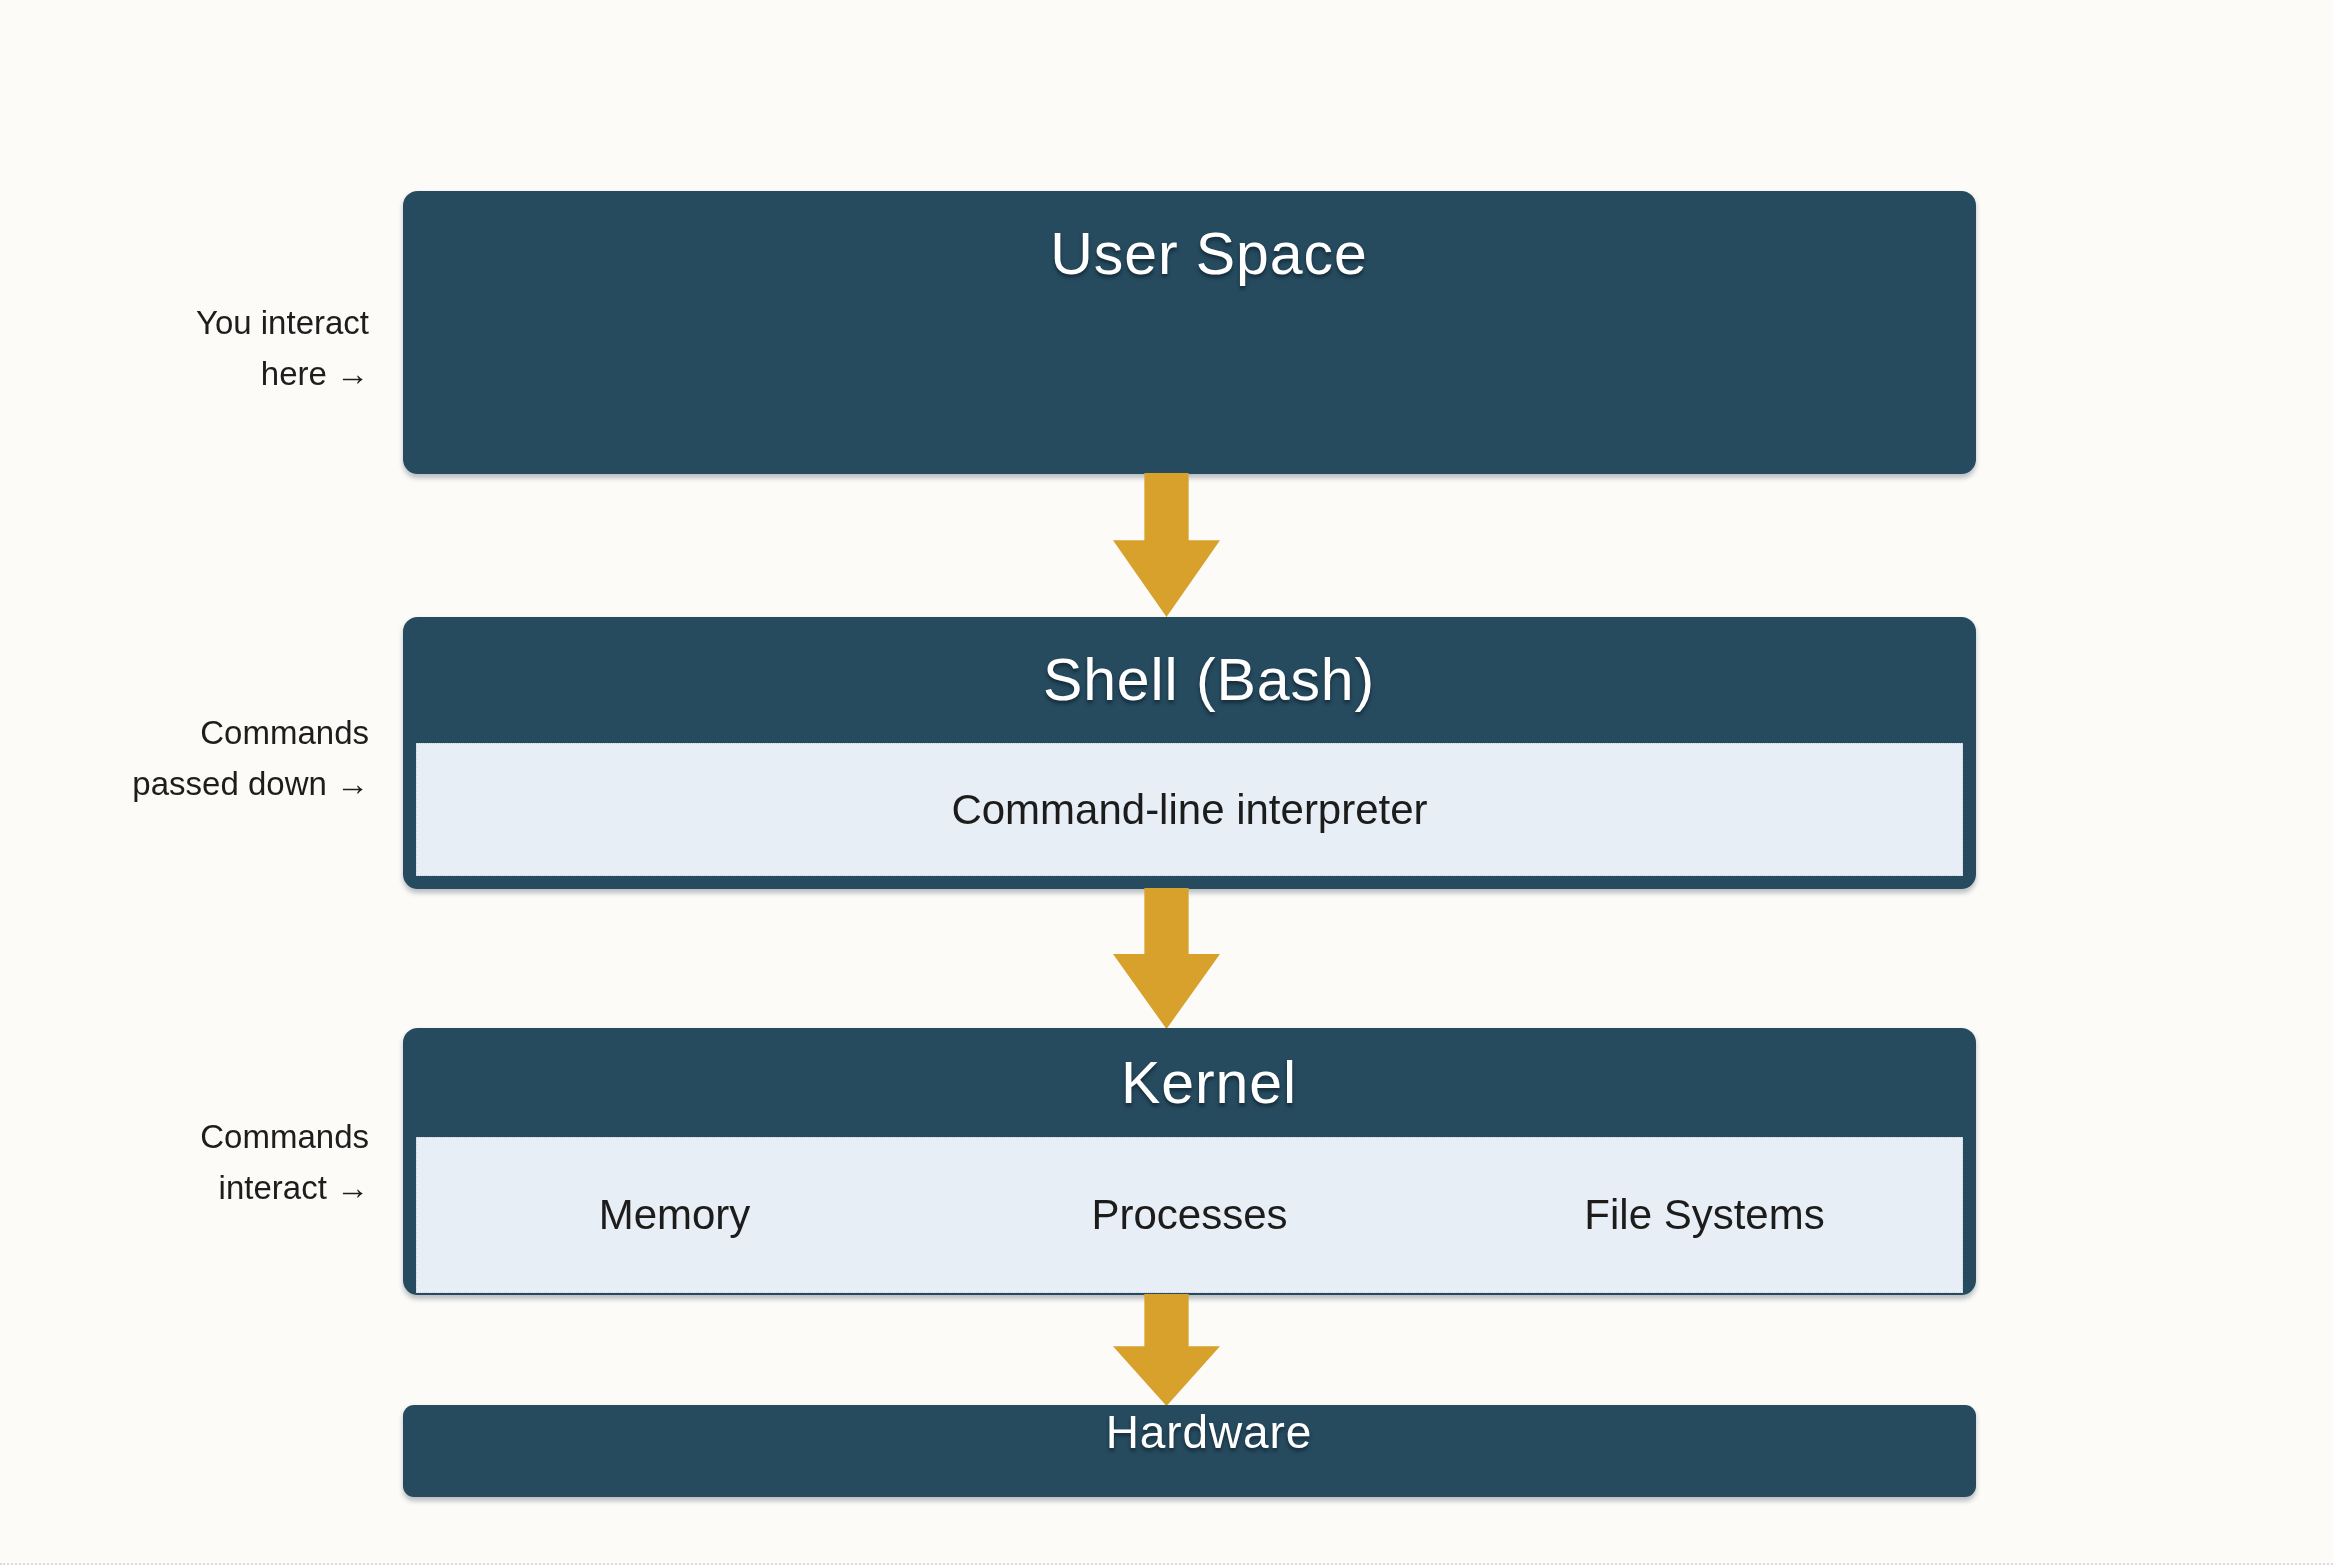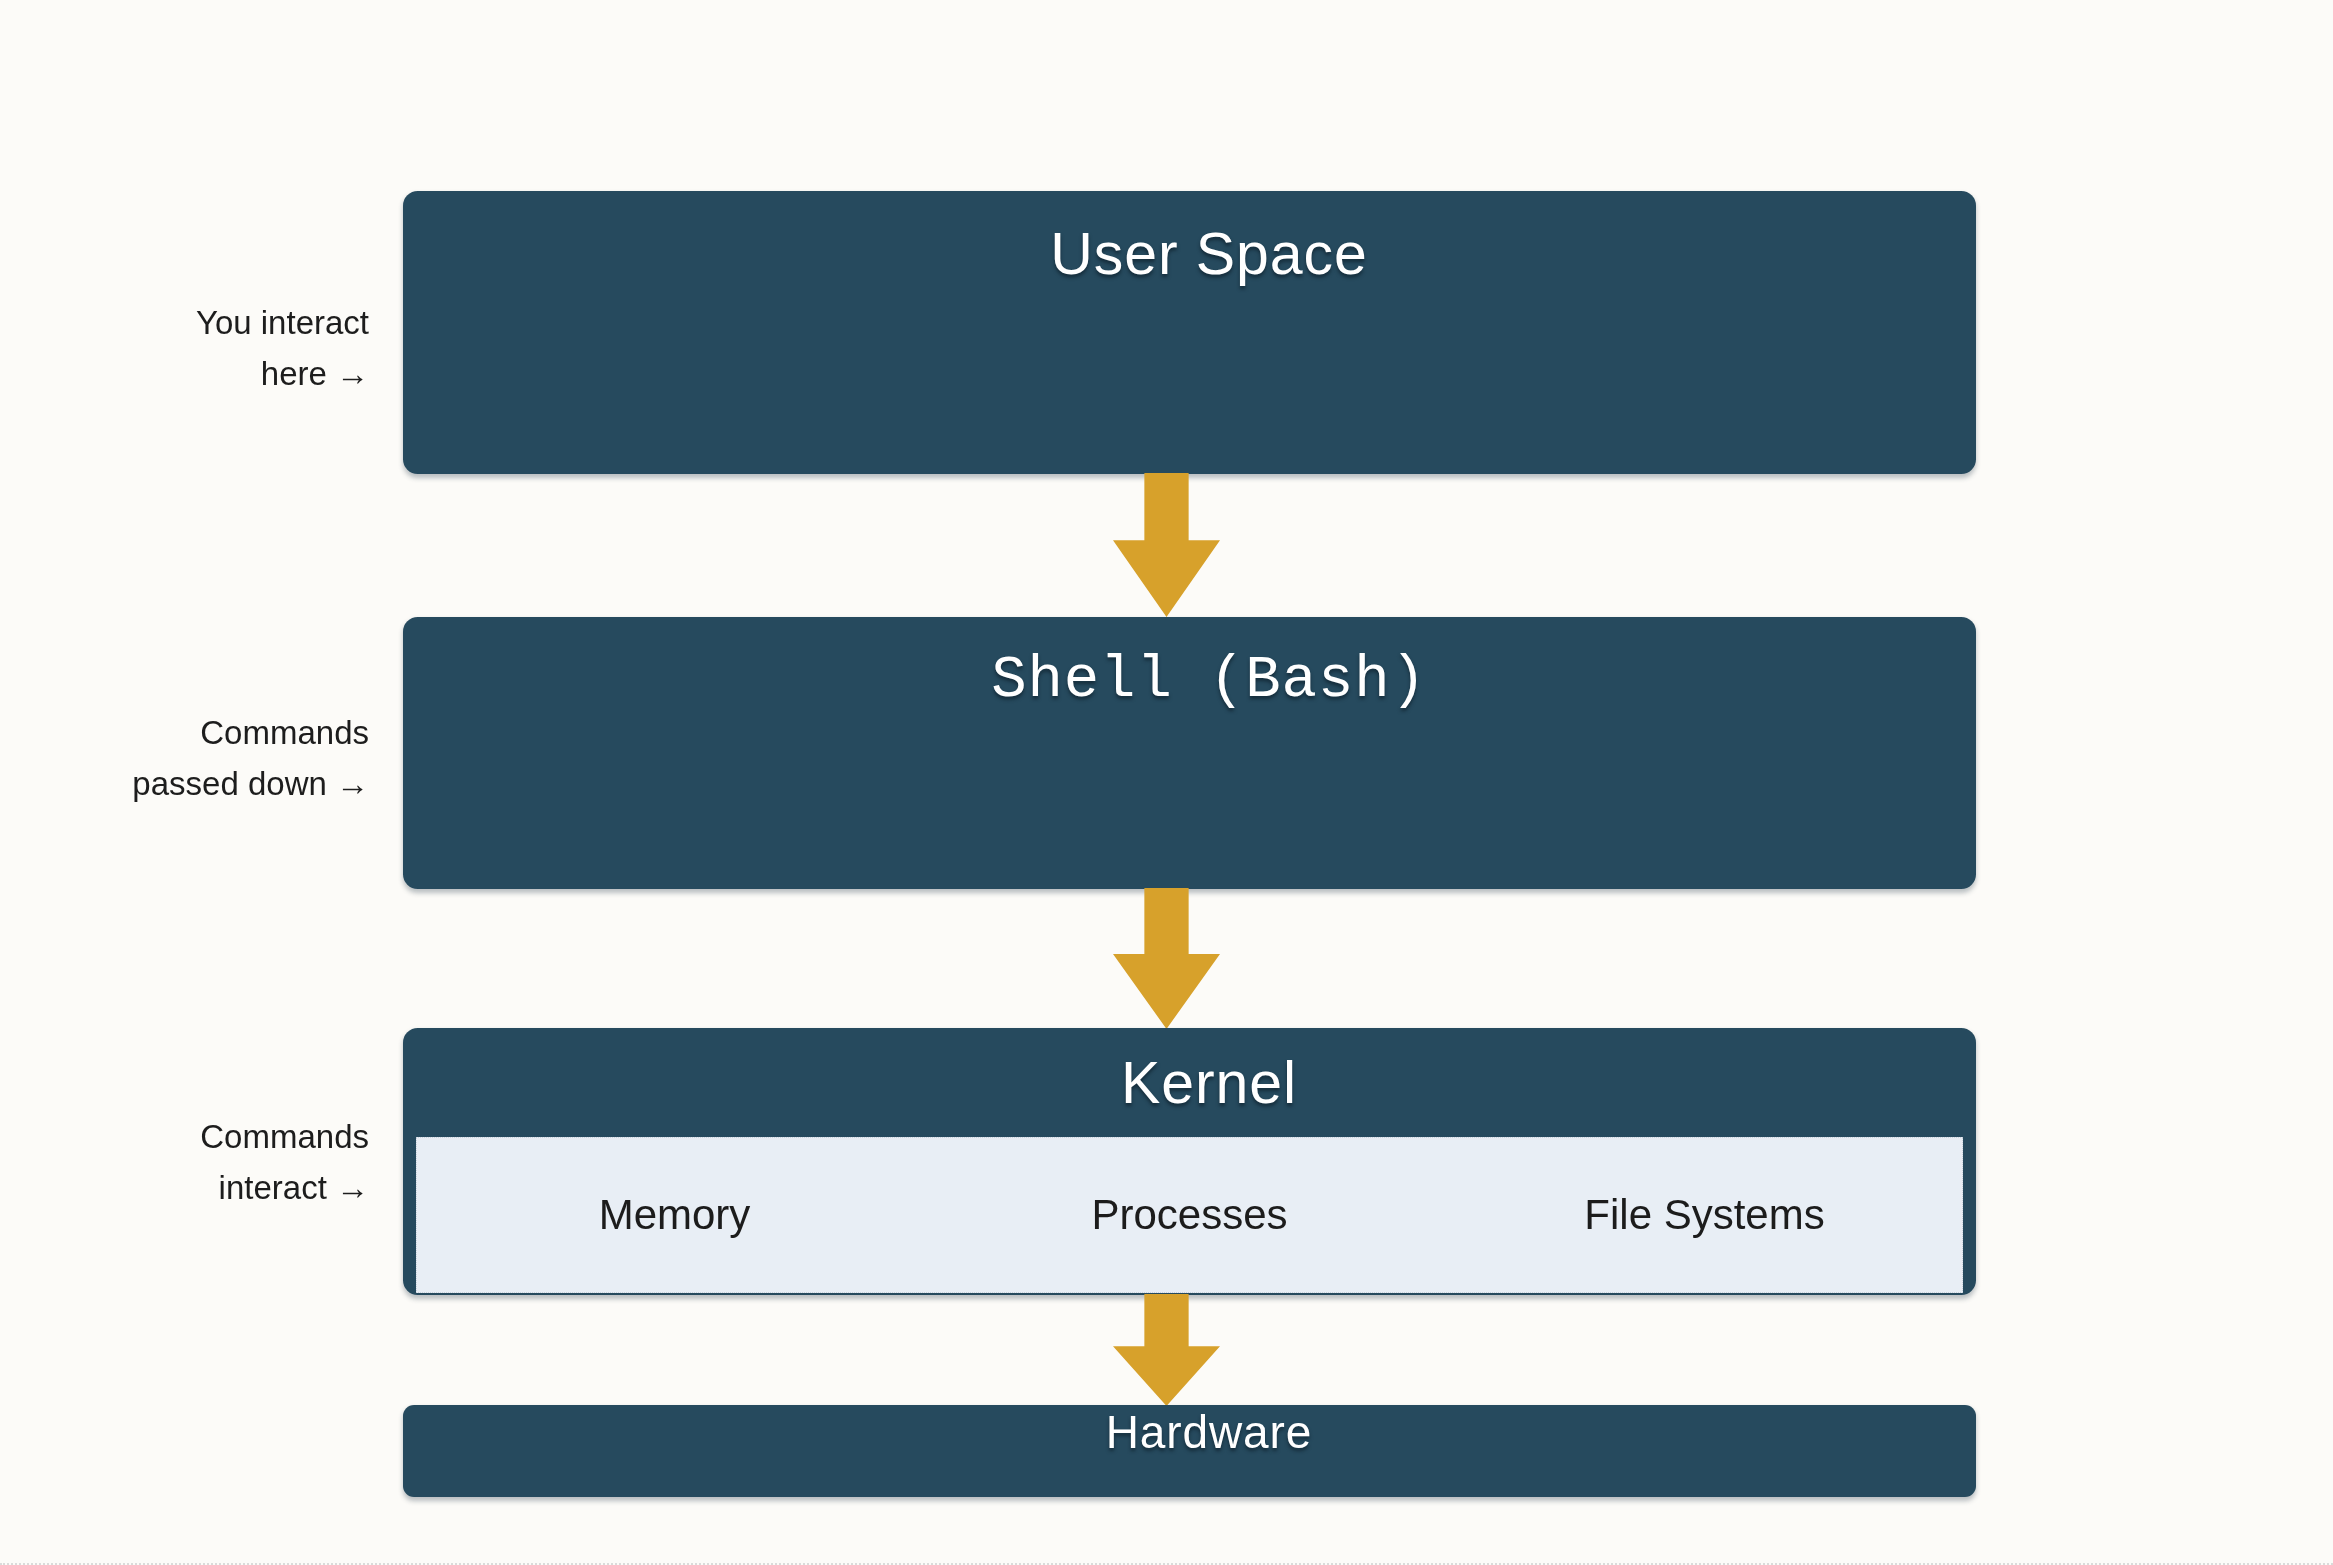--- a/index.html
+++ b/index.html
@@ -51,21 +51,21 @@
     font-size: 42px;
     color: #1c1c1c;
   }
 
   
   #box-user-space { top: 191px; height: 283px; }
   #box-user-space .layer-header { height: 125px; }
   #box-user-space .layer-panel  { height: 146px; }
 
   
-  #box-shell { top: 617px; height: 272px; font-family: Liberation Mono, monospace; }
+  #box-shell { top: 617px; height: 272px; }
   #box-shell .layer-header { height: 126px; }
   #box-shell .layer-panel  { height: 133px; }
 
   
   #box-kernel { top: 1028px; height: 267px; }
   #box-kernel .layer-header { height: 109px; }
   #box-kernel .layer-panel  { height: 156px; justify-content: flex-end; }
 
   
   #box-hardware {
@@ -135,20 +135,25 @@
 
 <div class="annotation" id="annotation-shell">
   <span>Commands</span>
   <span>passed down →</span>
 </div>
 
 <div class="layer-box" id="box-shell">
   <div class="layer-header">
     <span>Shell (Bash)</span>
   </div>
+  <div class="layer-panel">
+    <div class="items-row">
+      <span class="item-label">Command-line interpreter</span>
+    </div>
+  </div>
 </div>
 
 <div class="flow-arrow" id="arrow-2">
   <svg viewBox="0 0 116 154" preserveAspectRatio="none" aria-hidden="true">
     <polygon points="34,0 82,0 82,72 116,72 58,154 0,72 34,72"></polygon>
   </svg>
 </div>
 
 <div class="annotation" id="annotation-kernel">
   <span>Commands</span>

